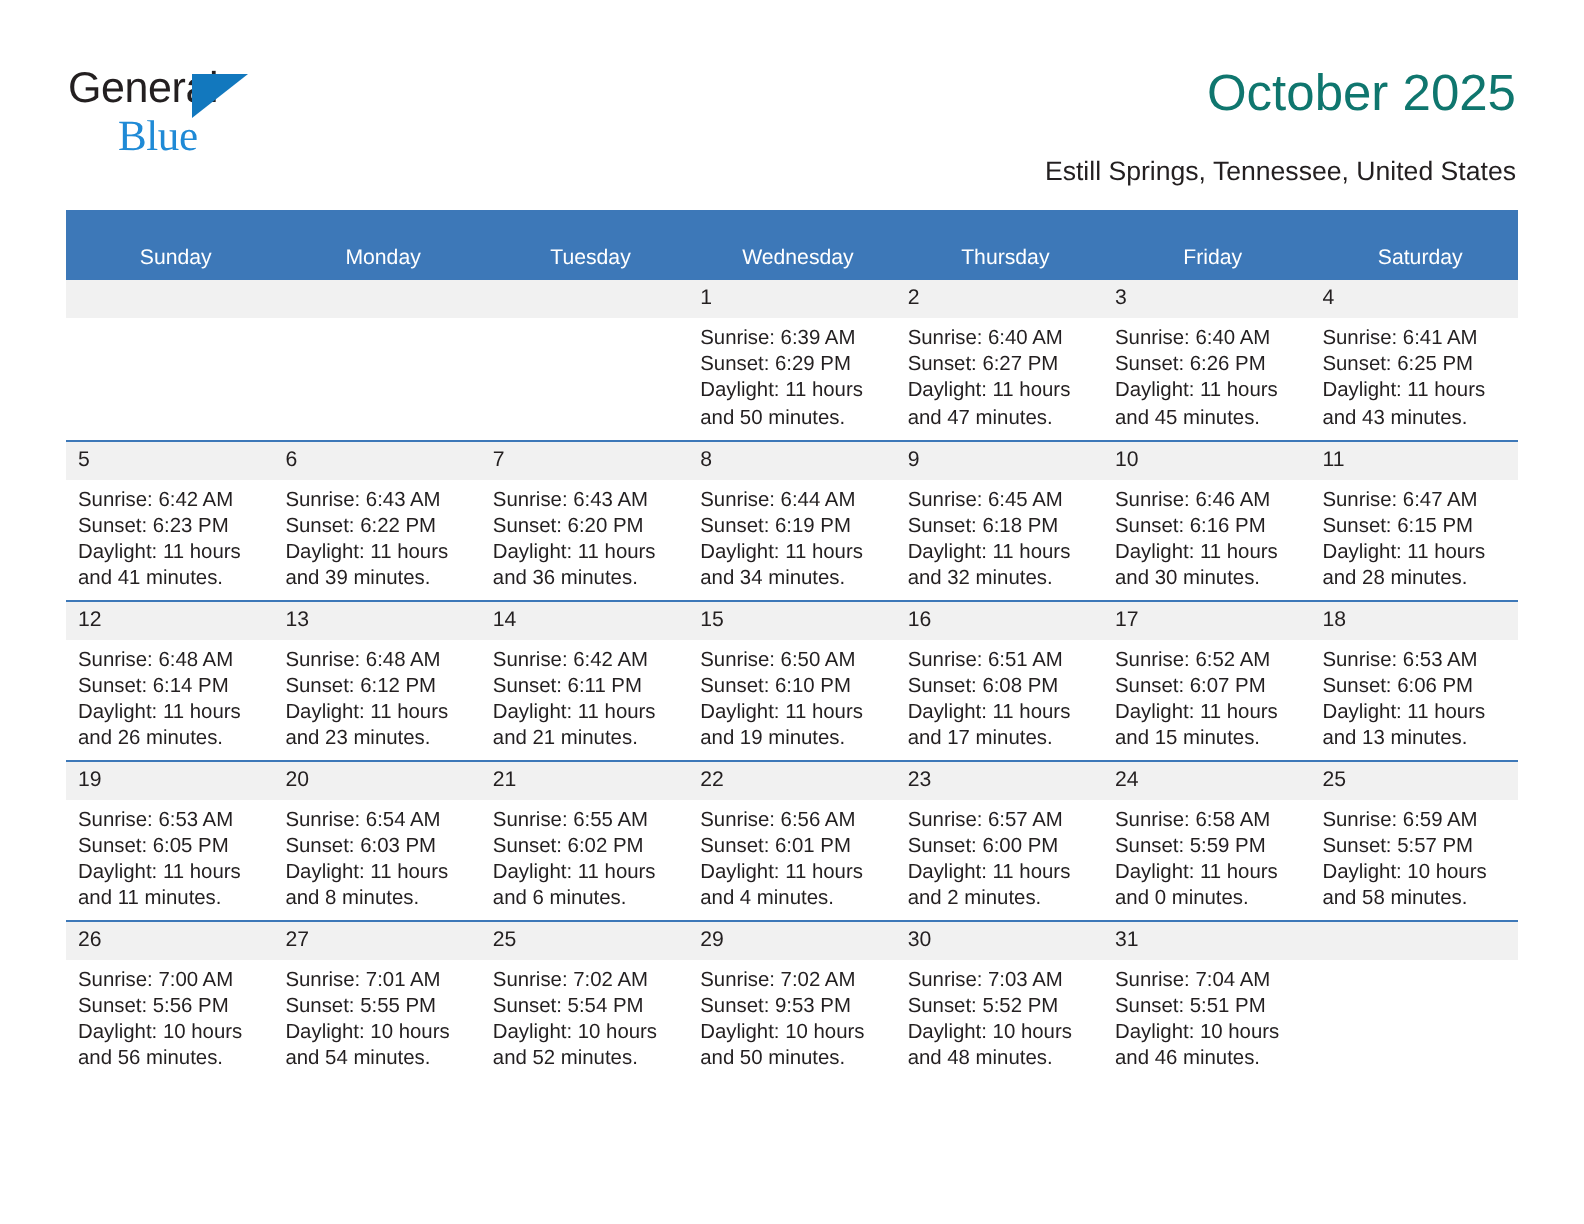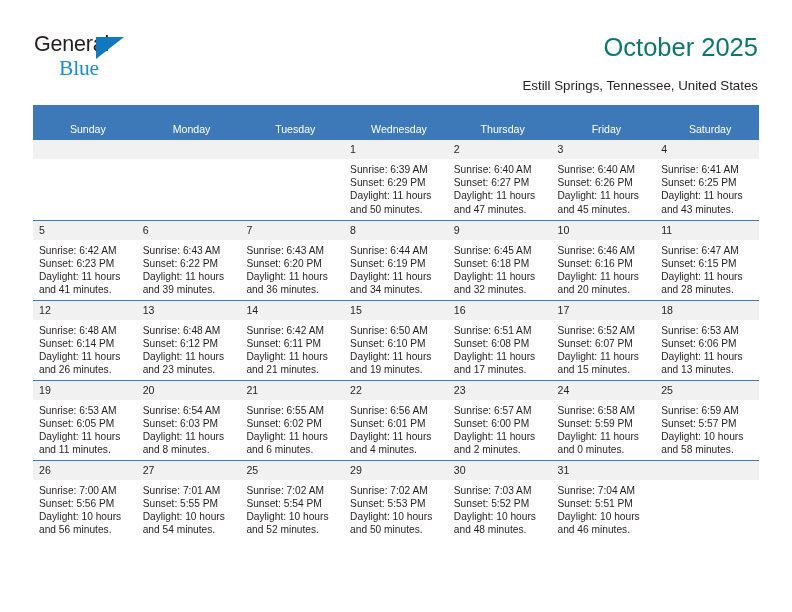--- a/index.html
+++ b/index.html
@@ -252,21 +252,21 @@
               <div>Daylight: 11 hours</div>
               <div>and 32 minutes.</div>
             </div>
           </td>
           <td>
             <div class="daynum">10</div>
             <div class="lines">
               <div>Sunrise: 6:46 AM</div>
               <div>Sunset: 6:16 PM</div>
               <div>Daylight: 11 hours</div>
-              <div>and 20 minutes.</div>
+              <div>and 30 minutes.</div>
             </div>
           </td>
           <td>
             <div class="daynum">11</div>
             <div class="lines">
               <div>Sunrise: 6:47 AM</div>
               <div>Sunset: 6:15 PM</div>
               <div>Daylight: 11 hours</div>
               <div>and 28 minutes.</div>
             </div>
@@ -427,21 +427,21 @@
               <div>Sunrise: 7:02 AM</div>
               <div>Sunset: 5:54 PM</div>
               <div>Daylight: 10 hours</div>
               <div>and 52 minutes.</div>
             </div>
           </td>
           <td>
             <div class="daynum">29</div>
             <div class="lines">
               <div>Sunrise: 7:02 AM</div>
-              <div>Sunset: 5:53 PM</div>
+              <div>Sunset: 9:53 PM</div>
               <div>Daylight: 10 hours</div>
               <div>and 50 minutes.</div>
             </div>
           </td>
           <td>
             <div class="daynum">30</div>
             <div class="lines">
               <div>Sunrise: 7:03 AM</div>
               <div>Sunset: 5:52 PM</div>
               <div>Daylight: 10 hours</div>

